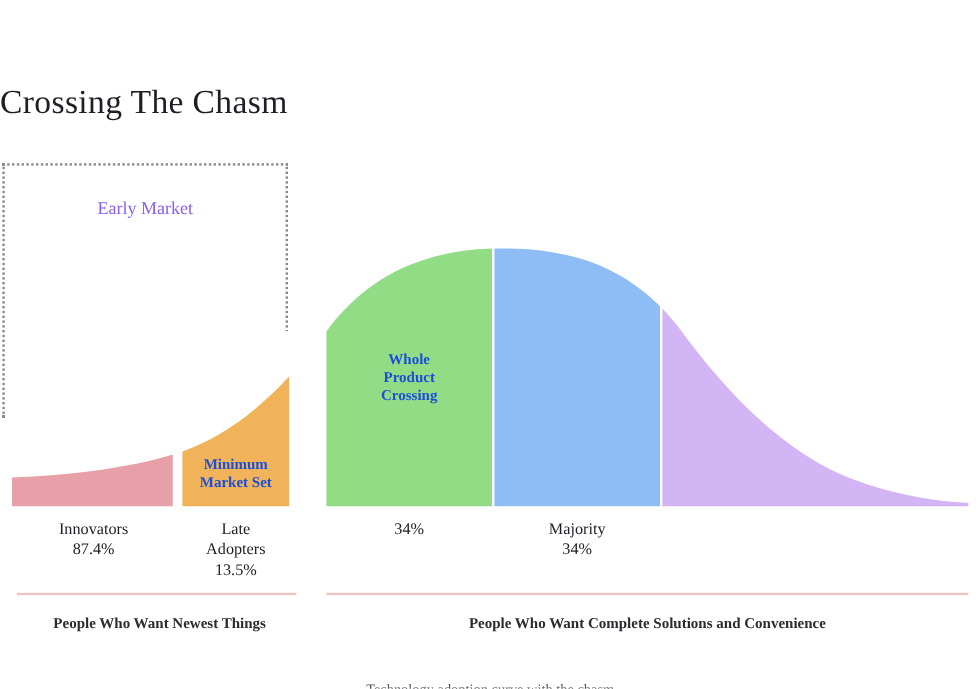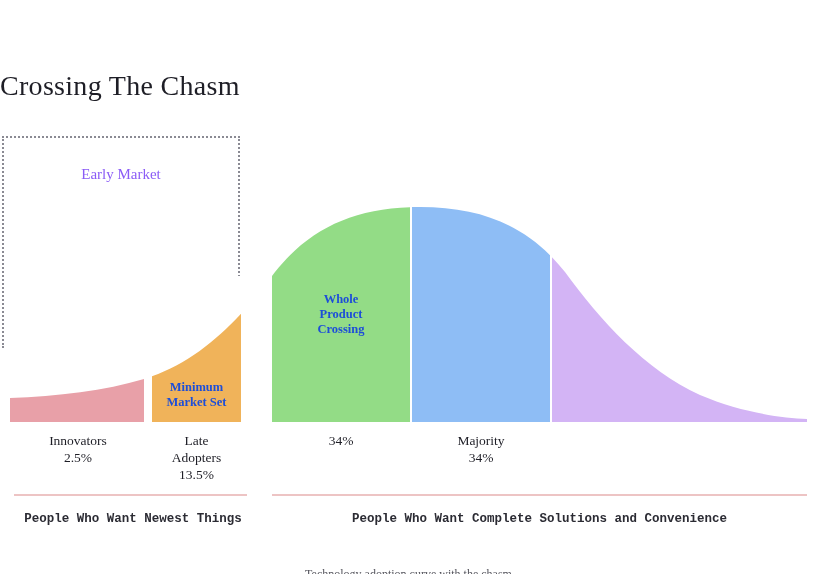--- a/index.html
+++ b/index.html
@@ -115,21 +115,20 @@
     position: absolute;
     height: 2px;
     background: #edc4c4;
   }
   .bracket-caption {
     position: absolute;
     text-align: center;
     font-size: 12.5px;
     font-weight: 700;
     color: #2b2b33;
-    font-family: Liberation Mono, monospace;
   }
 
   
   #bottom-cropped-text {
     position: absolute;
     left: 0;
     top: 562px;
     width: 817px;
     text-align: center;
     font-size: 12px;
@@ -187,21 +186,21 @@
   </div>
 
   <div class="curve-annotation" id="ann-wps" style="left:272px; top:292px; width:138px;">
     <div>Whole</div>
     <div>Product</div>
     <div>Crossing</div>
   </div>
 
   <div class="segment-label" style="left:12px; top:432px; width:132px;">
     <div>Innovators</div>
-    <div>2.5%</div>
+    <div>87.4%</div>
   </div>
 
   <div class="segment-label" style="left:152px; top:432px; width:89px;">
     <div>Late</div>
     <div>Adopters</div>
     <div>13.5%</div>
   </div>
 
   <div class="segment-label" style="left:272px; top:432px; width:138px;">
     <div>34%</div>

